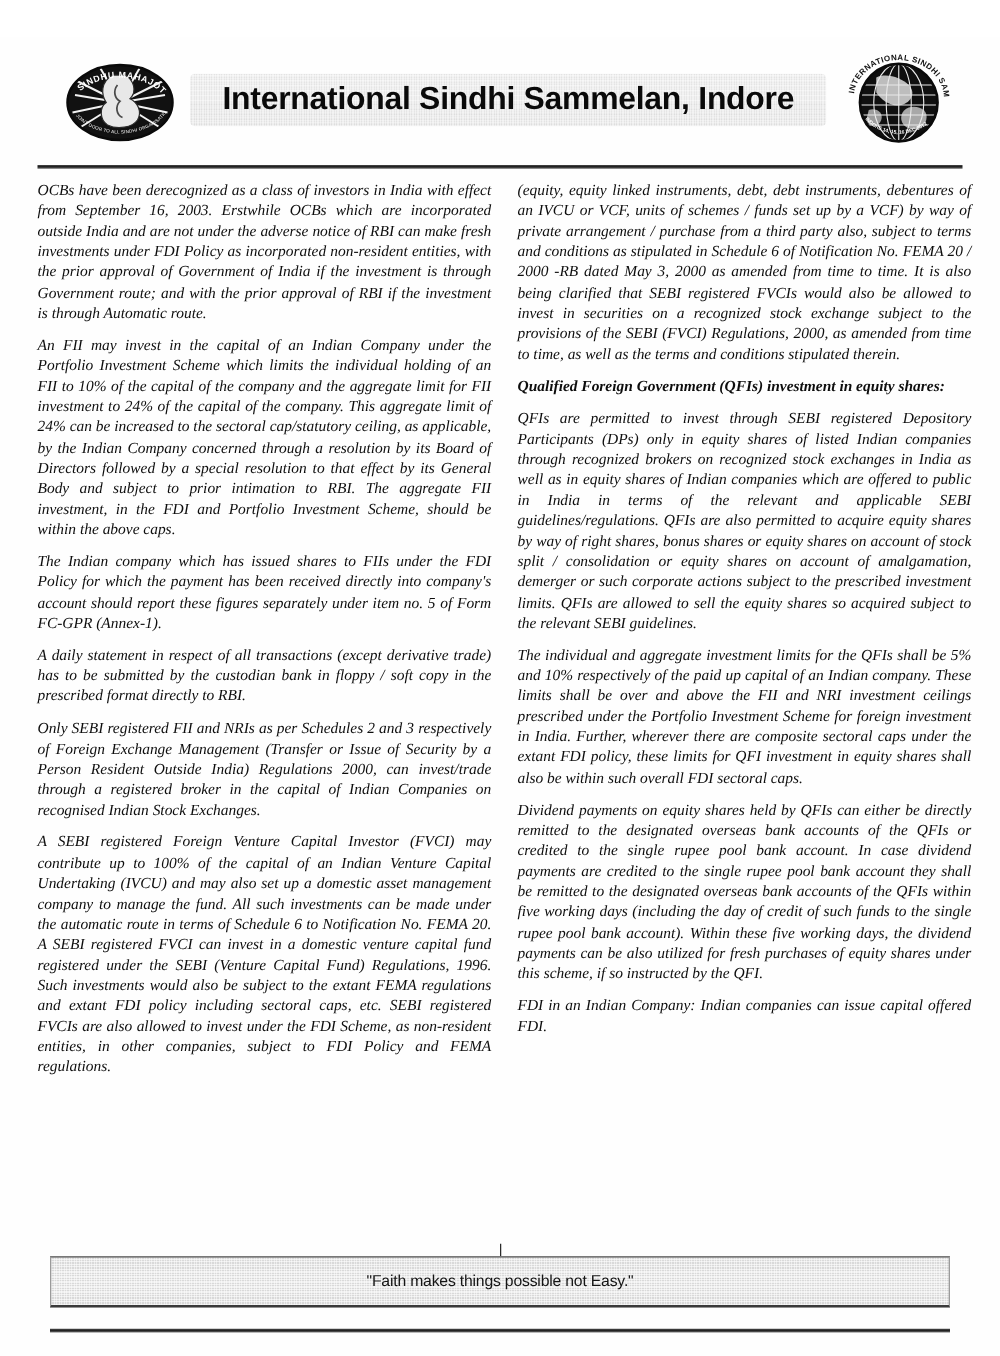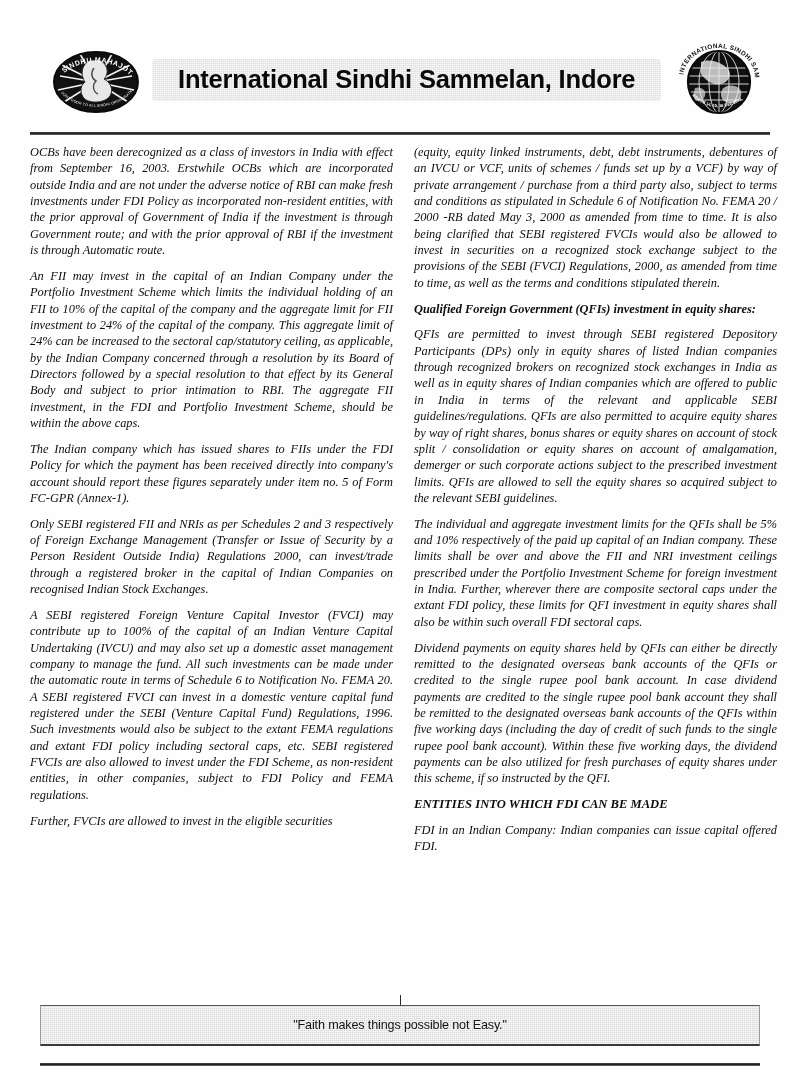--- a/index.html
+++ b/index.html
@@ -250,34 +250,33 @@
   </div>
 
   <div class="rule-top"></div>
 
   <div class="columns">
 
     <div class="col col-left">
       <p>OCBs have been derecognized as a class of investors in India with effect from September 16, 2003. Erstwhile OCBs which are incorporated outside India and are not under the adverse notice of RBI can make fresh investments under FDI Policy as incorporated non-resident entities, with the prior approval of Government of India if the investment is through Government route; and with the prior approval of RBI if the investment is through Automatic route.</p>
       <p>An FII may invest in the capital of an Indian Company under the Portfolio Investment Scheme which limits the individual holding of an FII to 10% of the capital of the company and the aggregate limit for FII investment to 24% of the capital of the company. This aggregate limit of 24% can be increased to the sectoral cap/statutory ceiling, as applicable, by the Indian Company concerned through a resolution by its Board of Directors followed by a special resolution to that effect by its General Body and subject to prior intimation to RBI. The aggregate FII investment, in the FDI and Portfolio Investment Scheme, should be within the above caps.</p>
       <p>The Indian company which has issued shares to FIIs under the FDI Policy for which the payment has been received directly into company's account should report these figures separately under item no. 5 of Form FC-GPR (Annex-1).</p>
+      <p>A daily statement in respect of all transactions (except derivative trade) has to be submitted by the custodian bank in floppy / soft copy in the prescribed format directly to RBI.</p>
       <p>Only SEBI registered FII and NRIs as per Schedules 2 and 3 respectively of Foreign Exchange Management (Transfer or Issue of Security by a Person Resident Outside India) Regulations 2000, can invest/trade through a registered broker in the capital of Indian Companies on recognised Indian Stock Exchanges.</p>
       <p>A SEBI registered Foreign Venture Capital Investor (FVCI) may contribute up to 100% of the capital of an Indian Venture Capital Undertaking (IVCU) and may also set up a domestic asset management company to manage the fund. All such investments can be made under the automatic route in terms of Schedule 6 to Notification No. FEMA 20. A SEBI registered FVCI can invest in a domestic venture capital fund registered under the SEBI (Venture Capital Fund) Regulations, 1996. Such investments would also be subject to the extant FEMA regulations and extant FDI policy including sectoral caps, etc. SEBI registered FVCIs are also allowed to invest under the FDI Scheme, as non-resident entities, in other companies, subject to FDI Policy and FEMA regulations.</p>
-      <p>Further, FVCIs are allowed to invest in the eligible securities</p>
     </div>
 
     <div class="divider"></div>
 
     <div class="col col-right">
       <p>(equity, equity linked instruments, debt, debt instruments, debentures of an IVCU or VCF, units of schemes / funds set up by a VCF) by way of private arrangement / purchase from a third party also, subject to terms and conditions as stipulated in Schedule 6 of Notification No. FEMA 20 / 2000 -RB dated May 3, 2000 as amended from time to time. It is also being clarified that SEBI registered FVCIs would also be allowed to invest in securities on a recognized stock exchange subject to the provisions of the SEBI (FVCI) Regulations, 2000, as amended from time to time, as well as the terms and conditions stipulated therein.</p>
       <p class="sub-head">Qualified Foreign Government (QFIs) investment in equity shares:</p>
       <p>QFIs are permitted to invest through SEBI registered Depository Participants (DPs) only in equity shares of listed Indian companies through recognized brokers on recognized stock exchanges in India as well as in equity shares of Indian companies which are offered to public in India in terms of the relevant and applicable SEBI guidelines/regulations. QFIs are also permitted to acquire equity shares by way of right shares, bonus shares or equity shares on account of stock split / consolidation or equity shares on account of amalgamation, demerger or such corporate actions subject to the prescribed investment limits. QFIs are allowed to sell the equity shares so acquired subject to the relevant SEBI guidelines.</p>
       <p>The individual and aggregate investment limits for the QFIs shall be 5% and 10% respectively of the paid up capital of an Indian company. These limits shall be over and above the FII and NRI investment ceilings prescribed under the Portfolio Investment Scheme for foreign investment in India. Further, wherever there are composite sectoral caps under the extant FDI policy, these limits for QFI investment in equity shares shall also be within such overall FDI sectoral caps.</p>
       <p>Dividend payments on equity shares held by QFIs can either be directly remitted to the designated overseas bank accounts of the QFIs or credited to the single rupee pool bank account. In case dividend payments are credited to the single rupee pool bank account they shall be remitted to the designated overseas bank accounts of the QFIs within five working days (including the day of credit of such funds to the single rupee pool bank account). Within these five working days, the dividend payments can be also utilized for fresh purchases of equity shares under this scheme, if so instructed by the QFI.</p>
-      <p class="center-head">ENTITIES INTO WHICH FDI CAN BE MADE</p>
       <p>FDI in an Indian Company: Indian companies can issue capital offered FDI.</p>
     </div>
   </div>
 
   <div class="footer-wrap">
     <div class="quote-tick"></div>
     <div class="quote-box">
       <span class="quote-text">"Faith makes things possible not Easy."</span>
     </div>
     <div class="rule-bottom"></div>

